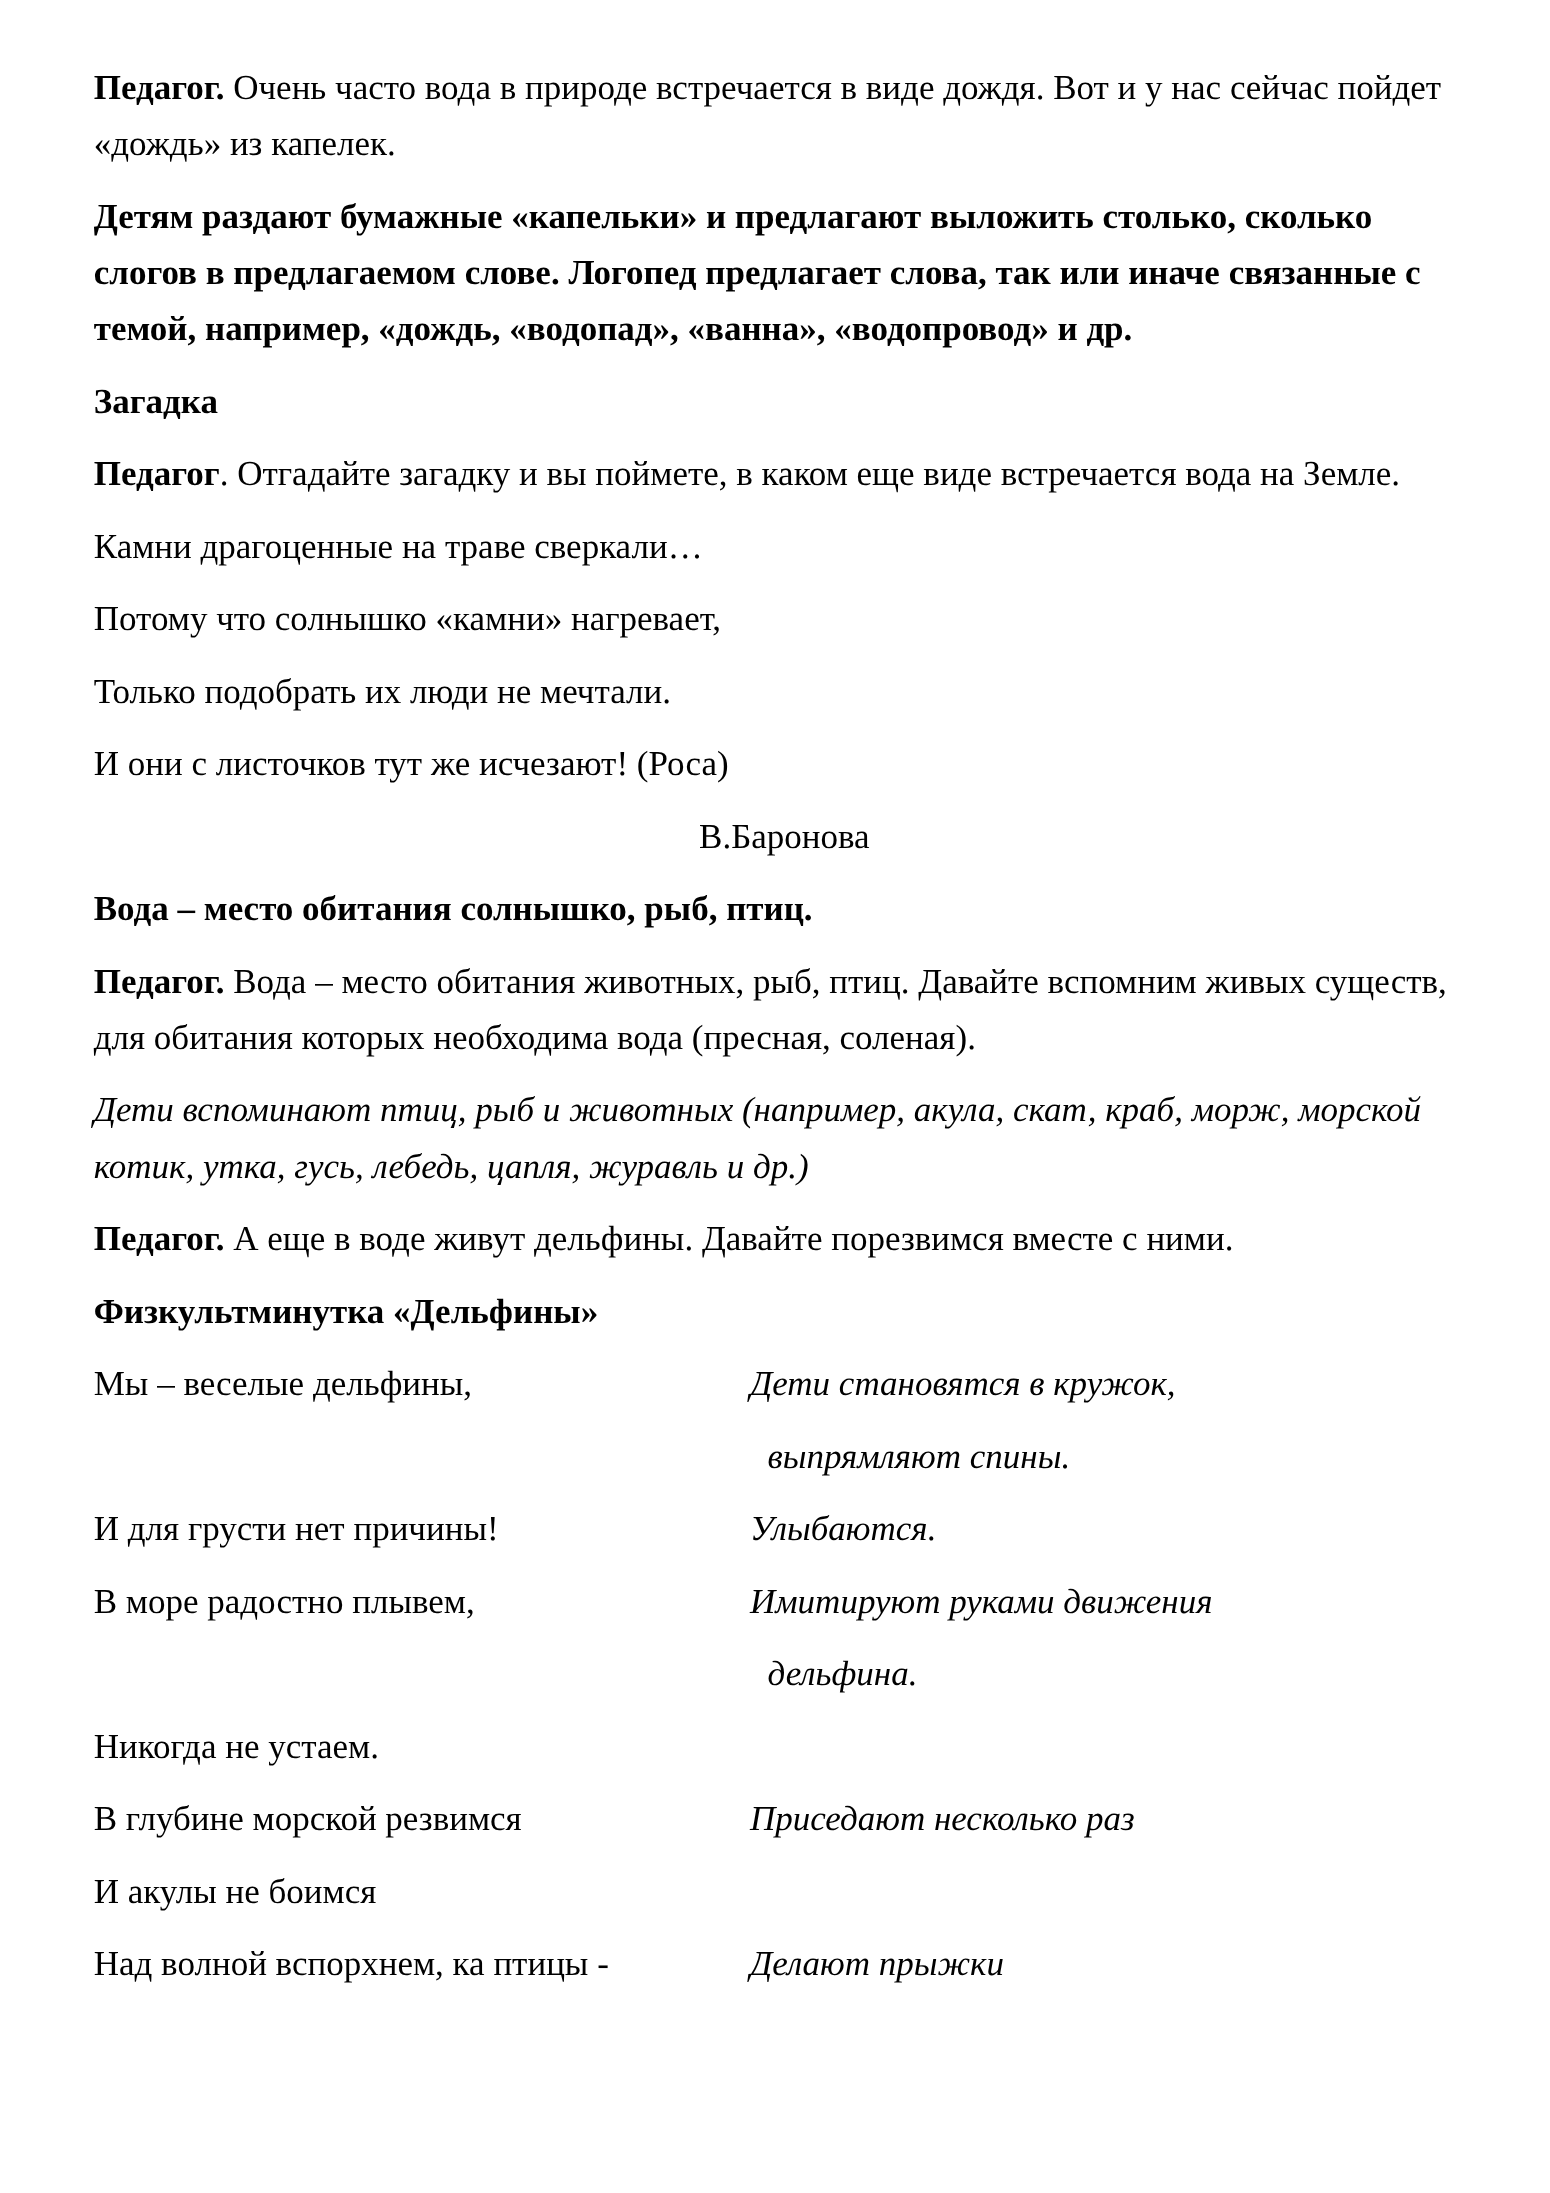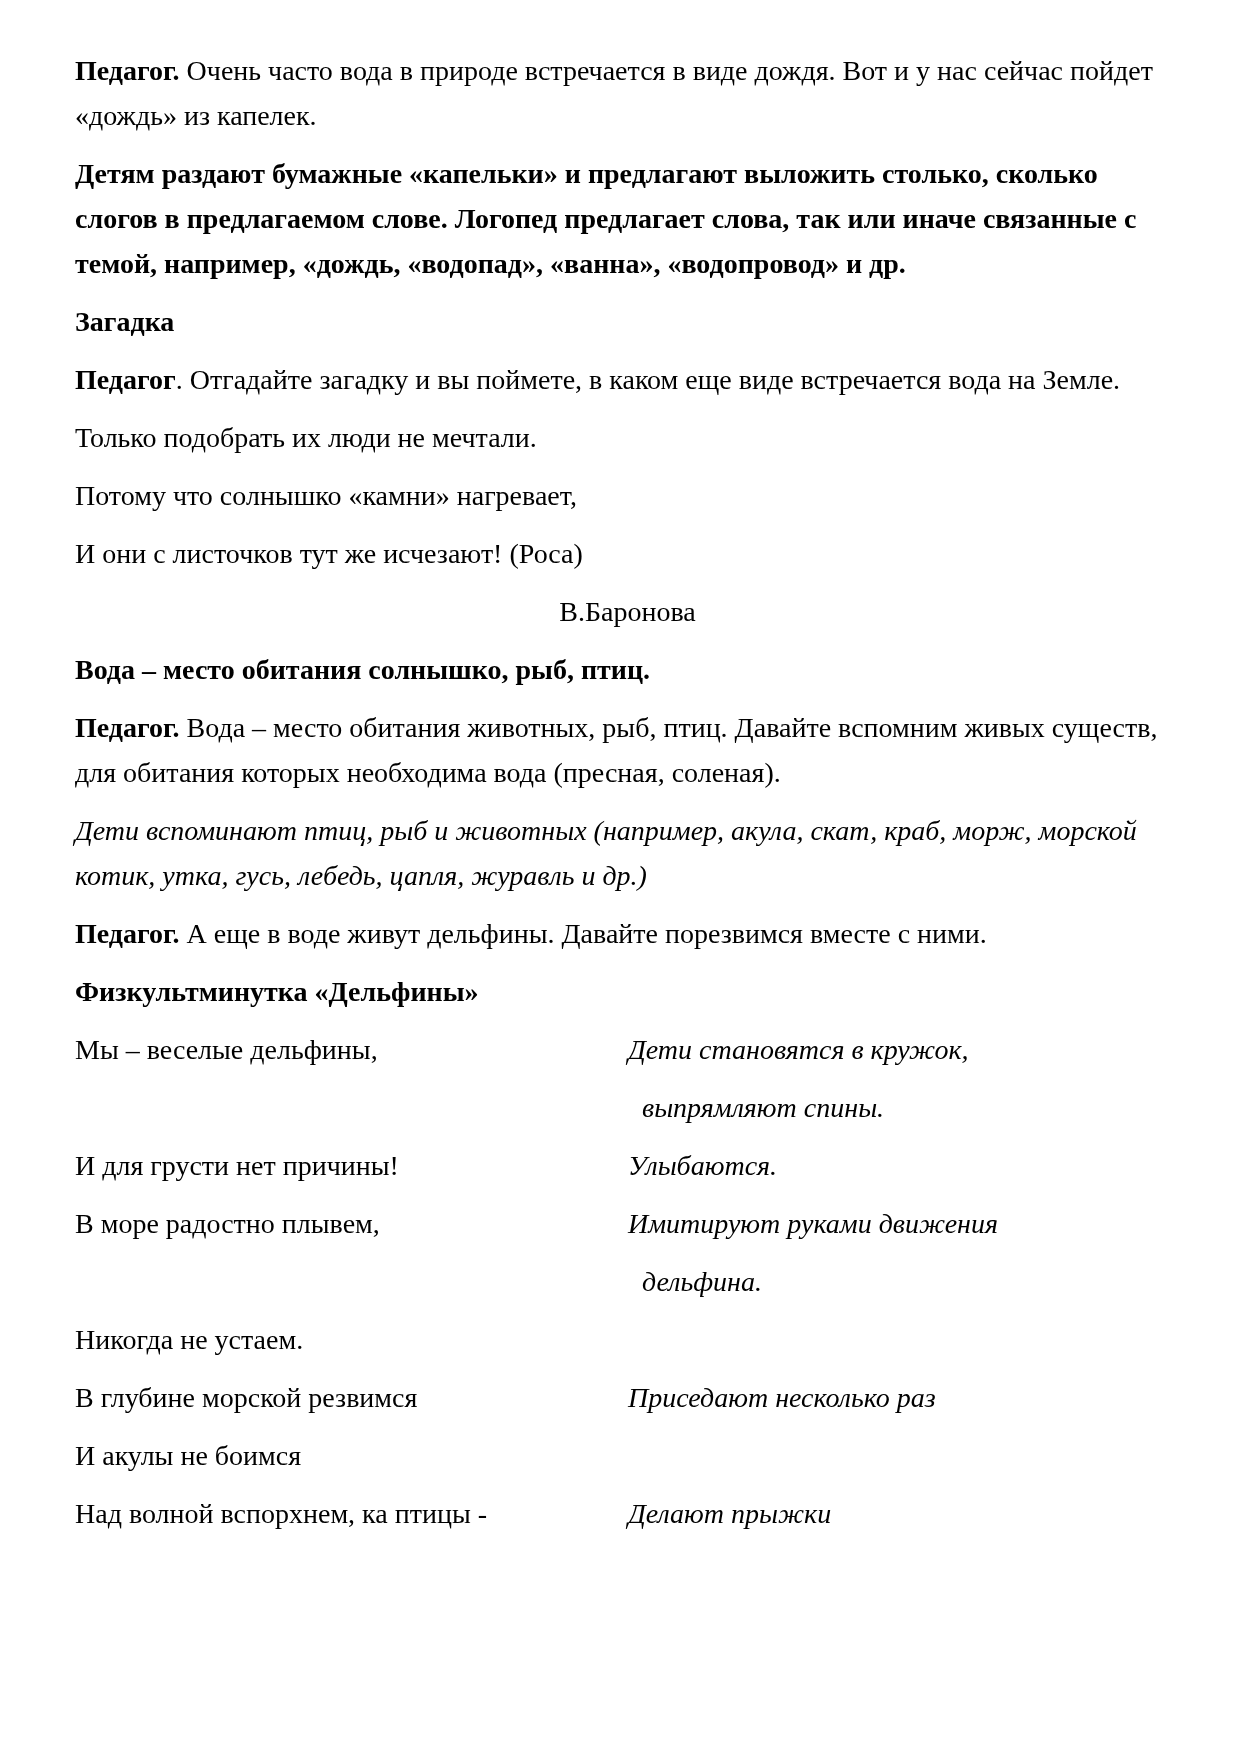--- a/index.html
+++ b/index.html
@@ -37,21 +37,20 @@
   }
   .author {
     text-align: center;
   }
   .ex-row {
     display: grid;
     grid-template-columns: 525px 1fr;
     font-size: 28px;
     line-height: 45px;
     margin-bottom: 13px;
-    gap: 28px;
   }
   .ex-left {
     padding-right: 20px;
   }
   .ex-right {
     font-style: italic;
   }
   .ex-right.cont {
     padding-left: 14px;
   }
@@ -62,22 +61,23 @@
 <div class="page">
 
   <p class="para"><span class="speaker">Педагог.</span><span> Очень часто вода в природе встречается в виде дождя. Вот и у нас сейчас пойдет «дождь» из капелек.</span></p>
 
   <p class="para bolditalic">Детям раздают бумажные «капельки» и предлагают выложить столько, сколько слогов в предлагаемом слове. Логопед предлагает слова, так или иначе связанные с темой, например, «дождь, «водопад», «ванна», «водопровод» и др.</p>
 
   <p class="para heading">Загадка</p>
 
   <p class="para"><span class="speaker">Педагог</span><span>. Отгадайте загадку и вы поймете, в каком еще виде встречается вода на Земле.</span></p>
 
+  <p class="para">Камни драгоценные на траве сверкали…</p>
+  <p class="para">Потому что солнышко «камни» нагревает,</p>
   <p class="para">Только подобрать их люди не мечтали.</p>
-  <p class="para">Потому что солнышко «камни» нагревает,</p>
   <p class="para">И они с листочков тут же исчезают! (Роса)</p>
 
   <p class="para author">В.Баронова</p>
 
   <p class="para heading">Вода – место обитания солнышко, рыб, птиц.</p>
 
   <p class="para"><span class="speaker">Педагог.</span><span> Вода – место обитания животных, рыб, птиц. Давайте вспомним живых существ, для обитания которых необходима вода (пресная, соленая).</span></p>
 
   <p class="para italic">Дети вспоминают птиц, рыб и животных (например, акула, скат, краб, морж, морской котик, утка, гусь, лебедь, цапля, журавль и др.)</p>
 

